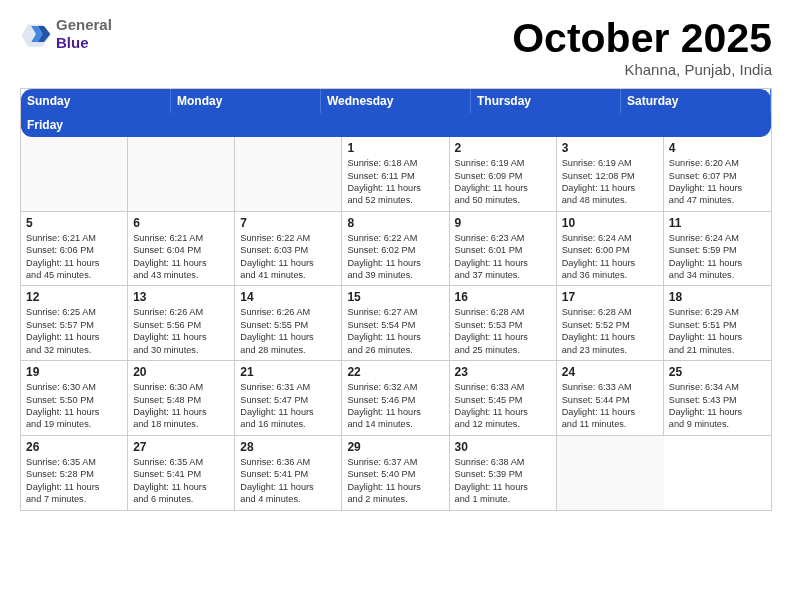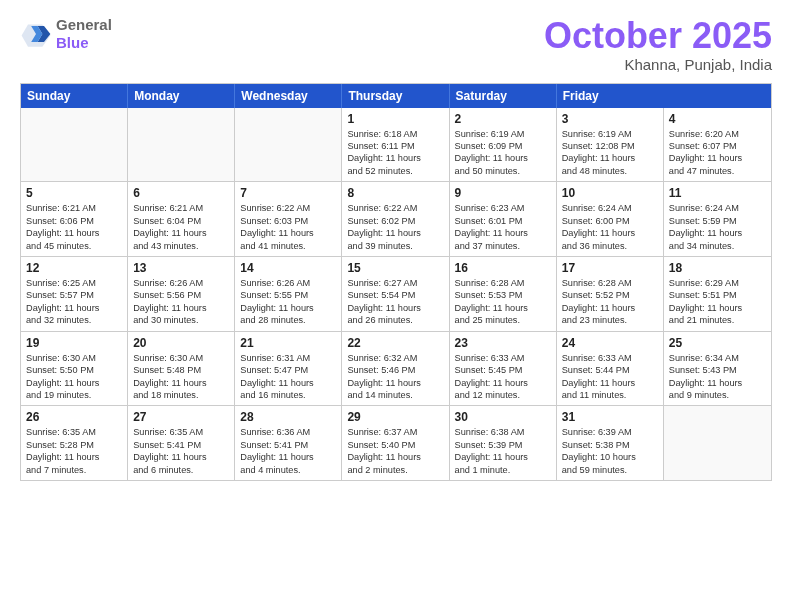--- a/index.html
+++ b/index.html
@@ -29,39 +29,40 @@
       gap: 4px;
     }
     .logo-icon {
       width: 32px;
       height: 32px;
     }
     .title-block {
       text-align: right;
     }
     .month-title {
-      font-size: 36px;
+      font-size: 41px;
       font-weight: bold;
-      color: #8b5cf6;
+      color: #000000;
       line-height: 1.1;
     }
     .location {
       font-size: 15px;
       color: #555;
     }
     .calendar {
       flex: 1;
       display: flex;
       flex-direction: column;
       border: 1px solid #ccc;
     }
     .cal-header {
       display: grid;
-      grid-template-columns: repeat(7, 1fr);
+      grid-template-columns: repeat(5, 1fr);
       background: #2255cc;
+      border-radius: 11px;
     }
     .cal-header-cell {
       color: #fff;
       font-size: 12px;
       font-weight: bold;
       padding: 5px 6px;
       border-right: 1px solid #4477dd;
       text-align: left;
     }
     .cal-header-cell:last-child { border-right: none; }
@@ -105,21 +106,21 @@
 <div class="page">
   <div class="header">
     <div class="logo">
       <svg class="logo-icon" viewBox="0 0 40 40">
         <polygon points="28,8 38,22 28,36 10,36 2,22 10,8" fill="#2255aa" opacity="0.15"></polygon>
         <polygon points="30,10 38,20 30,30 22,30 28,20 22,10" fill="#2255aa"></polygon>
         <polygon points="22,10 28,20 22,30 14,30 20,20 14,10" fill="#4488dd"></polygon>
       </svg>
       <div>
         <div style="font-size:15px;font-weight:bold;color:#666;line-height:1.2;">General</div>
-        <div style="font-size:15px;font-weight:bold;color:#8b5cf6;line-height:1.2;">Blue</div>
+        <div style="font-size:15px;font-weight:bold;color:#4c1d95;line-height:1.2;">Blue</div>
       </div>
     </div>
     <div class="title-block">
       <div class="month-title">October 2025</div>
       <div class="location">Khanna, Punjab, India</div>
     </div>
   </div>
 
   <div class="calendar">
     <div class="cal-header">
@@ -346,24 +347,17 @@
             <div class="cell-line">Daylight: 11 hours</div>
             <div class="cell-line">and 2 minutes.</div>
           </div>
           <div class="cal-cell">
             <div class="day-num">30</div>
             <div class="cell-line">Sunrise: 6:38 AM</div>
             <div class="cell-line">Sunset: 5:39 PM</div>
             <div class="cell-line">Daylight: 11 hours</div>
             <div class="cell-line">and 1 minute.</div>
           </div>
-          <div class="cal-cell">
-            <div class="day-num">31</div>
-            <div class="cell-line">Sunrise: 6:39 AM</div>
-            <div class="cell-line">Sunset: 5:38 PM</div>
-            <div class="cell-line">Daylight: 10 hours</div>
-            <div class="cell-line">and 59 minutes.</div>
-          </div>
           <div class="cal-cell empty"></div>
         </div>
       </div>
   </div>
 </div>
 
 </body></html>

